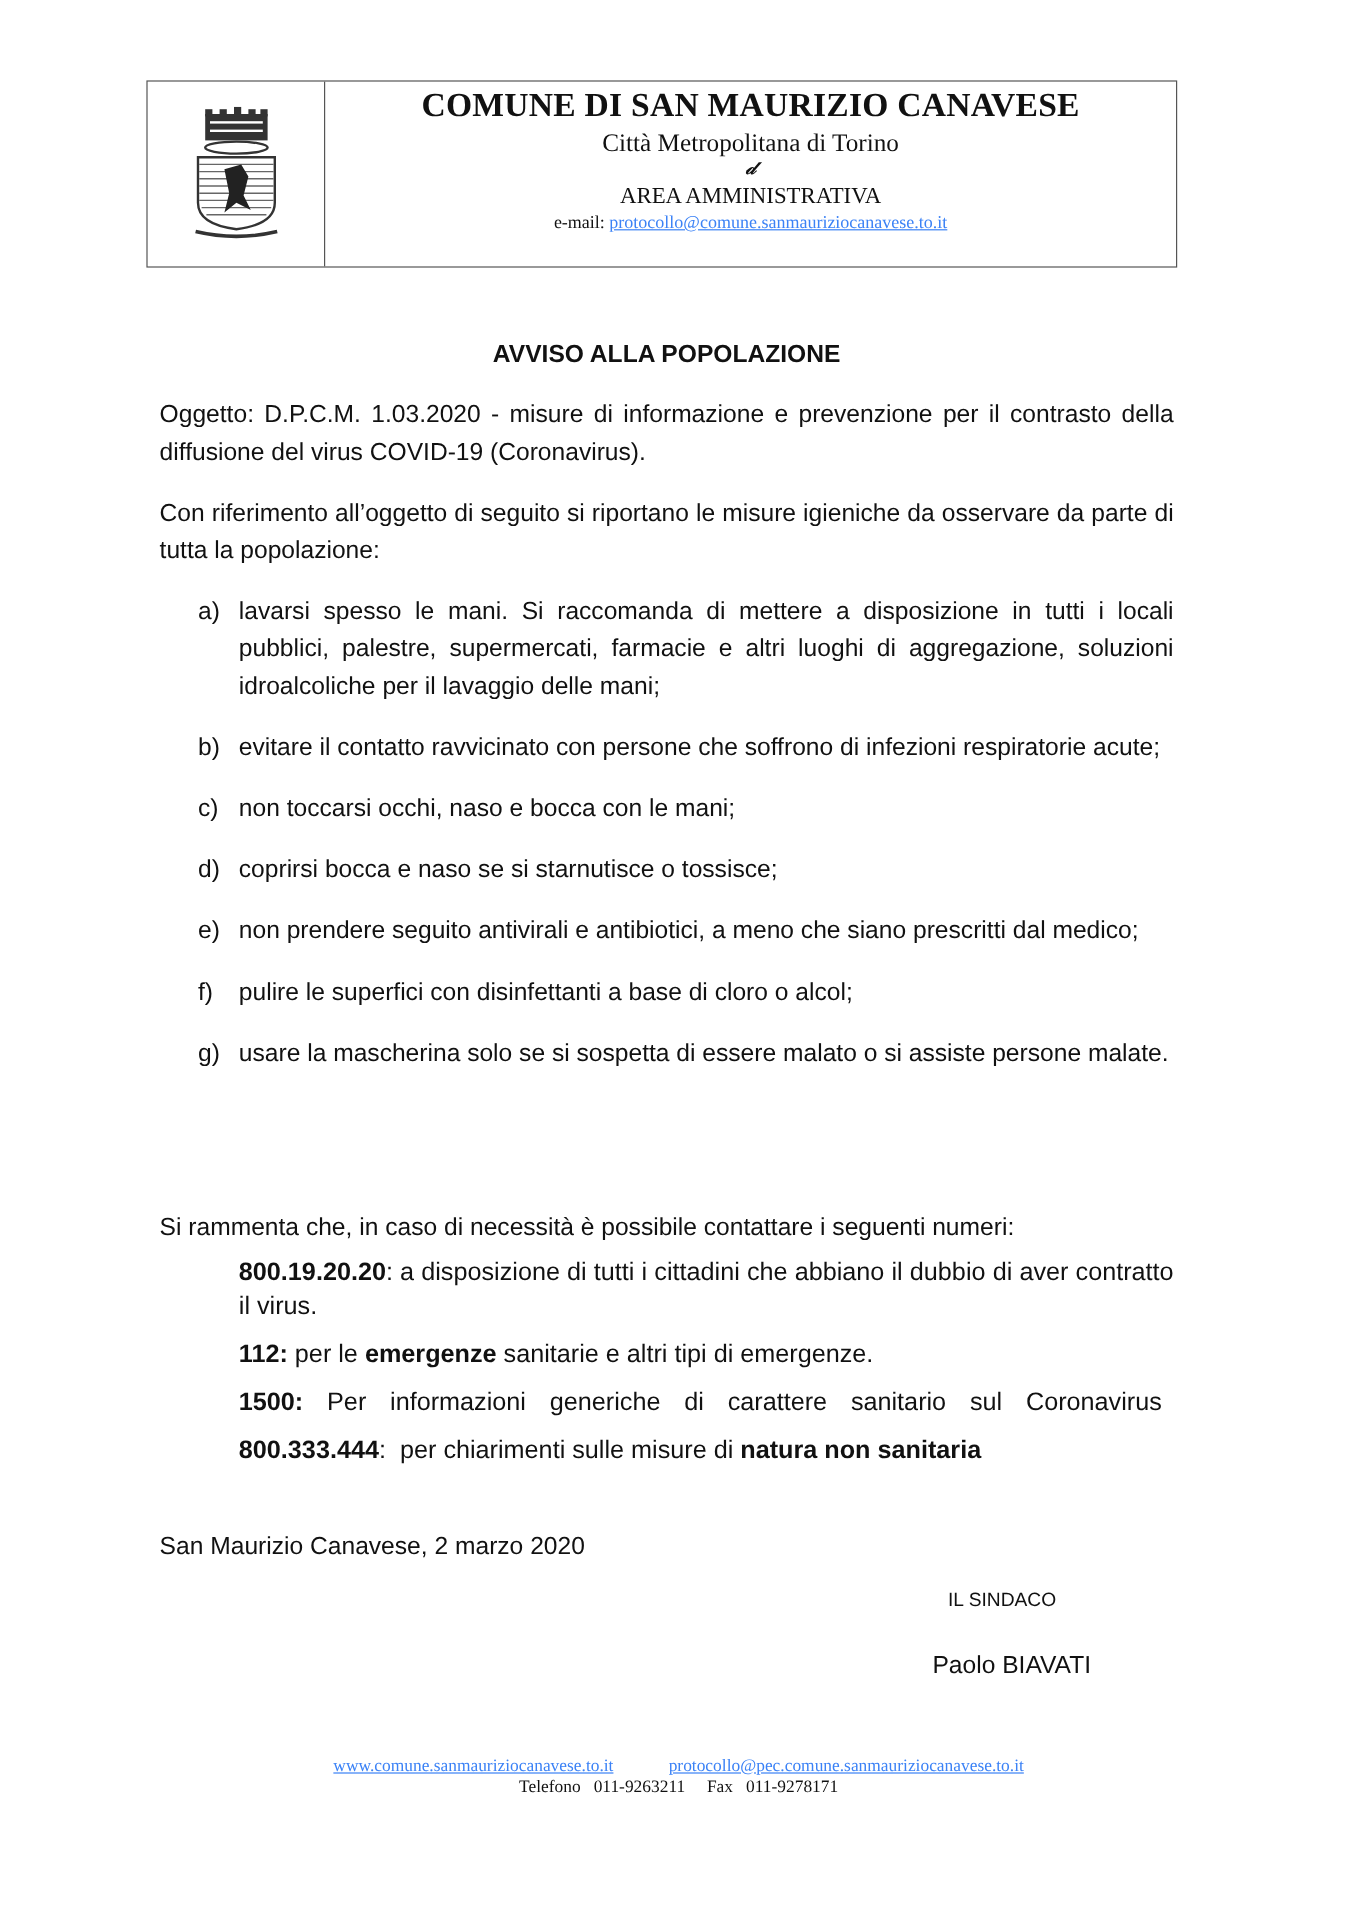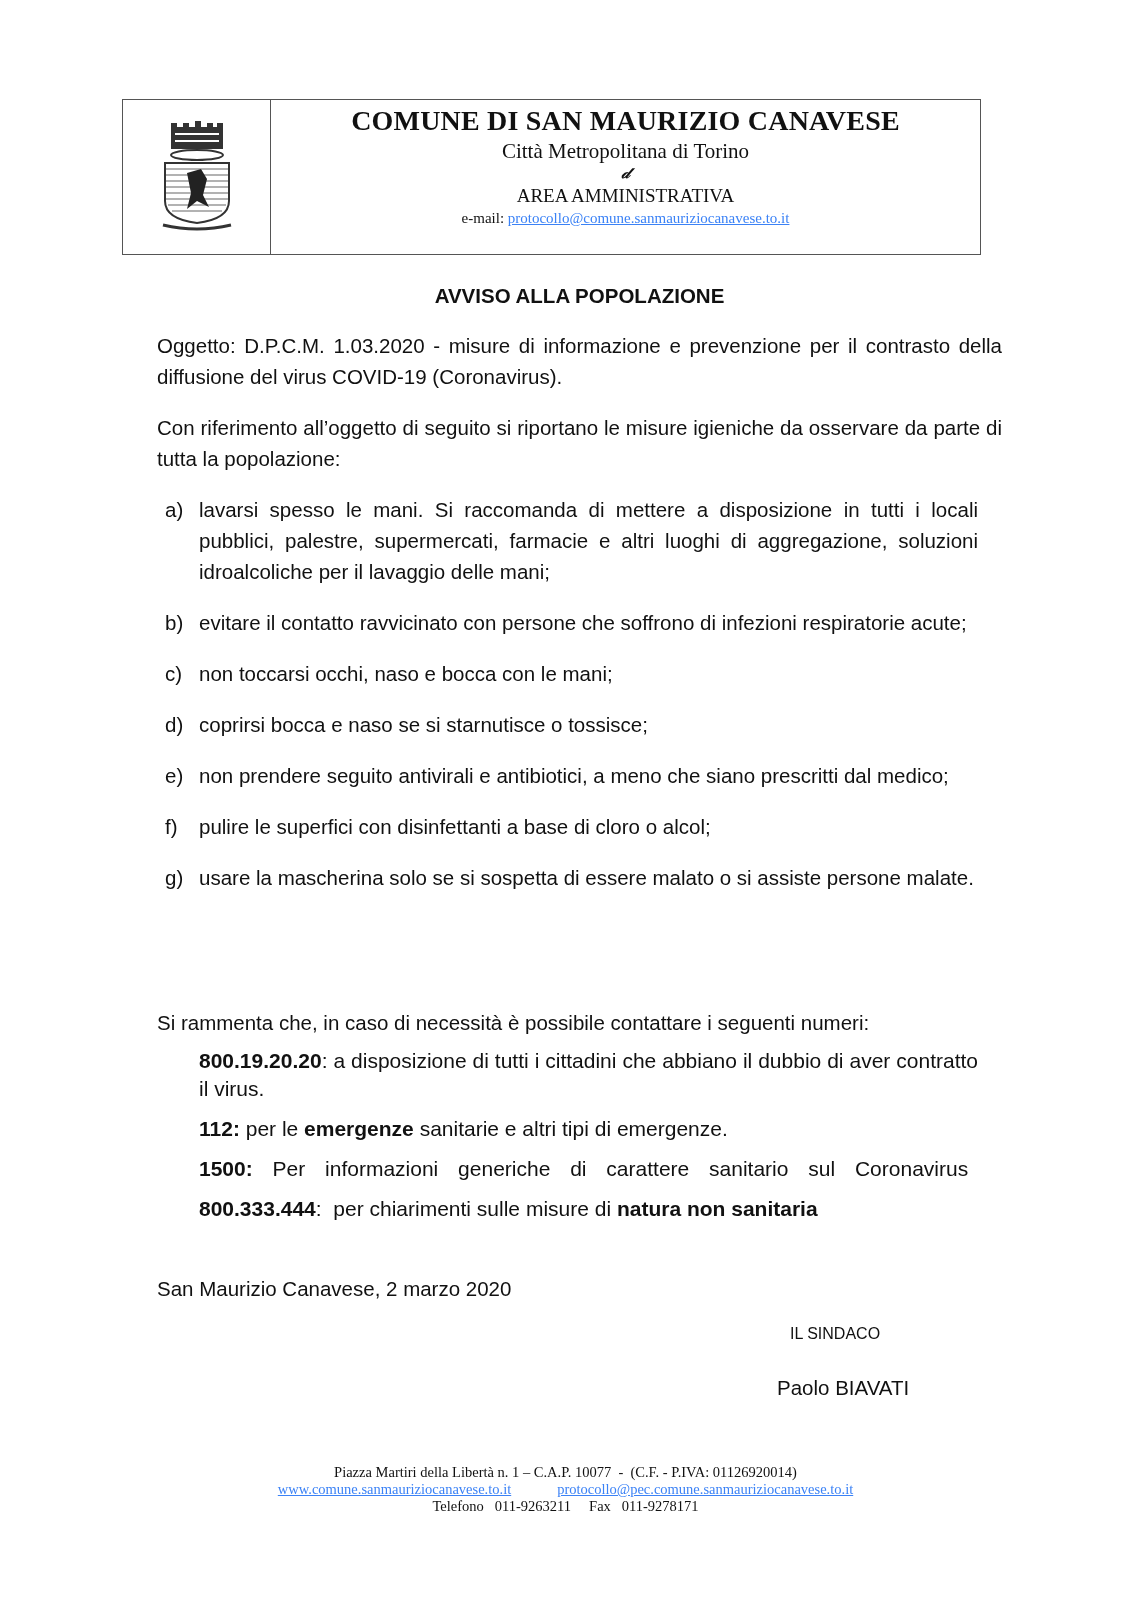--- a/index.html
+++ b/index.html
@@ -1,40 +1,40 @@
 <!DOCTYPE html>
 <html><head>
   <meta charset="utf-8">
   <style>
     * { box-sizing: border-box; margin: 0; padding: 0; }
     html, body { width: 1131px; height: 1600px; background: #ffffff; overflow: hidden; }
     body { position: relative; color: #111; }
 
     .header-box {
       position: absolute; left: 122px; top: 67px; width: 859px; height: 156px;
-      border: 1.5px solid #555; display: flex; margin-top: 32px;
+      border: 1.5px solid #555; display: flex;
     }
     .logo-cell {
       width: 148px; border-right: 1.5px solid #555;
       display: flex; align-items: center; justify-content: center;
     }
     .title-cell {
       flex: 1; text-align: center; font-family: "Liberation Serif", serif;
       padding-top: 4px;
     }
     .comune { font-size: 28px; font-weight: bold; letter-spacing: 0.2px; line-height: 34px; }
     .citta { font-size: 21px; font-weight: normal; line-height: 26px; }
     .ornament { font-size: 16px; font-weight: bold; font-style: italic; line-height: 18px; }
     .area { font-size: 19px; line-height: 24px; margin-top: 2px; }
     .email-line { font-size: 15px; line-height: 20px; }
     a.link { color: #3b82f6; text-decoration: underline; }
 
     .doc {
       position: absolute; left: 133px; width: 845px;
-      font-family: "Liberation Sans", sans-serif; font-size: 20.5px; line-height: 31px; margin-left: 24px;
+      font-family: "Liberation Sans", sans-serif; font-size: 20.5px; line-height: 31px;
     }
     .notice-title { top: 280px; text-align: center; font-weight: bold; font-size: 20.5px; }
     .para { text-align: justify; }
     .p-oggetto { top: 330px; }
     .p-intro { top: 412px; }
 
     .measures { position: absolute; left: 165px; width: 813px; top: 494px;
       font-family: "Liberation Sans", sans-serif; font-size: 20.5px; line-height: 31px; }
     .measure { display: flex; margin-bottom: 20px; }
     .measure .letter { width: 34px; flex: none; }
@@ -150,19 +150,18 @@
   <div class="num-item">
     <b>800.333.444</b><span>:</span><span style="white-space: pre;">  per chiarimenti sulle misure di </span><b>natura non sanitaria</b>
   </div>
 </div>
 
 <div class="doc p-date">San Maurizio Canavese, 2 marzo 2020</div>
 <div class="sign-title">IL SINDACO</div>
 <div class="sign-name">Paolo BIAVATI</div>
 
 <div class="footer">
-  <div style="white-space: pre;">Piazza Martiri della Libertà n. 1 – C.A.P. 10077  -  (C.F. - P.IVA: 01126920014)</div>
   <div class="links">
     <a class="link">www.comune.sanmauriziocanavese.to.it</a>
     <a class="link">protocollo@pec.comune.sanmauriziocanavese.to.it</a>
   </div>
   <div style="white-space: pre;">Telefono   011-9263211     Fax   011-9278171</div>
 </div>
 
 </body></html>

